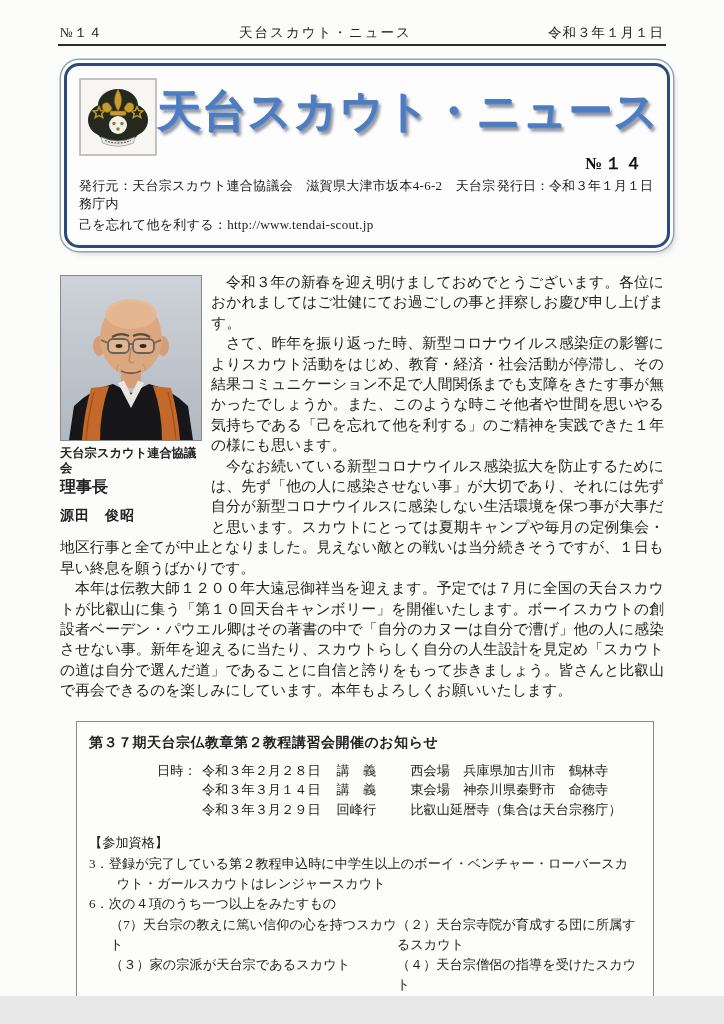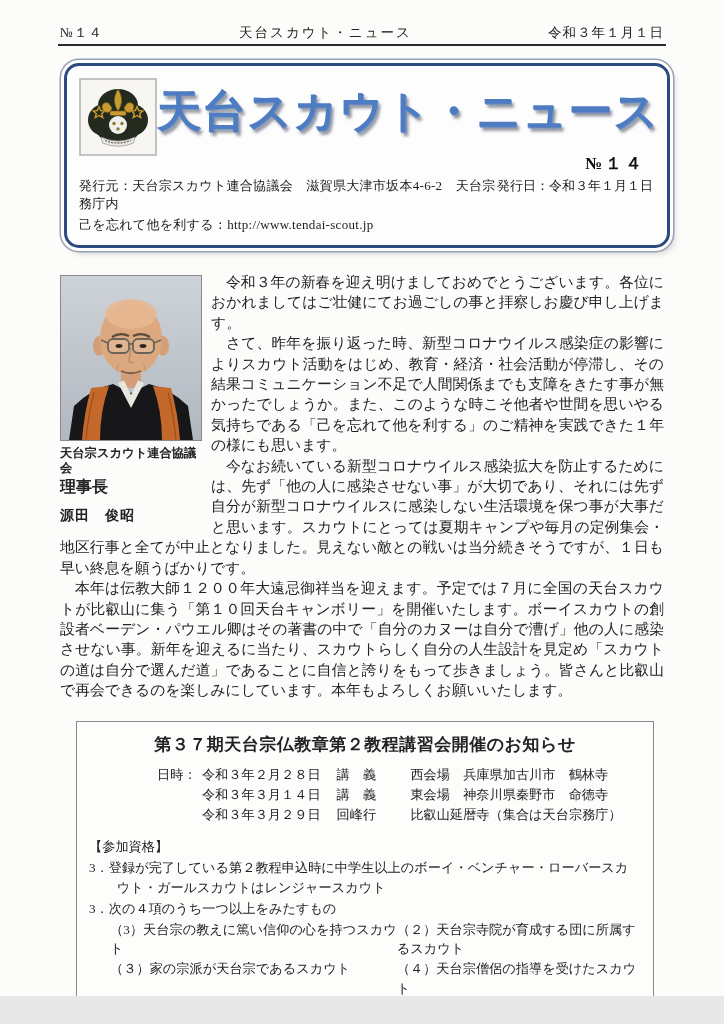--- a/index.html
+++ b/index.html
@@ -60,22 +60,22 @@
     font-weight:bold;font-size:14px;margin-top:9px;letter-spacing:1px;
   }
   .article p{margin:0;}
   
   .notice-box{
     clear:both;margin:20px 70px 0 76px;
     border:1.5px solid #8a8a8a;background:#fdfdfc;
     padding:10px 12px 12px 12px;font-size:13.2px;line-height:1.5;color:#222;
   }
   .notice-title{
-    text-align:center;font-family:"Liberation Sans","DejaVu Sans",sans-serif;
-    font-weight:bold;font-size:17px;margin:0 0 8px 0;letter-spacing:.5px;
+    text-align:left;font-family:"Liberation Sans","DejaVu Sans",sans-serif;
+    font-weight:bold;font-size:14px;margin:0 0 8px 0;letter-spacing:.5px;
   }
   .schedule{margin-left:68px;}
   .sched-row{display:flex;white-space:nowrap;}
   .s-label{width:3.4em;}
   .s-date{width:10.2em;}
   .s-type{width:5.6em;}
   .quals-heading{margin-top:13px;}
   .qual-item{padding-left:2.1em;text-indent:-2.1em;margin-top:1px;}
   .sub-conditions{
     display:grid;grid-template-columns:54% 46%;
@@ -195,23 +195,23 @@
         <span class="s-label"></span>
         <span class="s-date">令和３年３月２９日</span>
         <span class="s-type">回峰行</span>
         <span class="s-detail">比叡山延暦寺（集合は天台宗務庁）</span>
       </div>
     </div>
 
     <div class="quals-heading">【参加資格】</div>
 
     <div class="qual-item">3．登録が完了している第２教程申込時に中学生以上のボーイ・ベンチャー・ローバースカウト・ガールスカウトはレンジャースカウト</div>
-    <div class="qual-item">3．次の４項のうち一つ以上をみたすもの</div>
+    <div class="qual-item">6．次の４項のうち一つ以上をみたすもの</div>
     <div class="sub-conditions">
-      <span>（3）天台宗の教えに篤い信仰の心を持つスカウト</span>
+      <span>（7）天台宗の教えに篤い信仰の心を持つスカウト</span>
       <span>（２）天台宗寺院が育成する団に所属するスカウト</span>
       <span>（３）家の宗派が天台宗であるスカウト</span>
       <span>（４）天台宗僧侶の指導を受けたスカウト</span>
     </div>
 
   </div>
 
 </div>
 
 </body></html>

